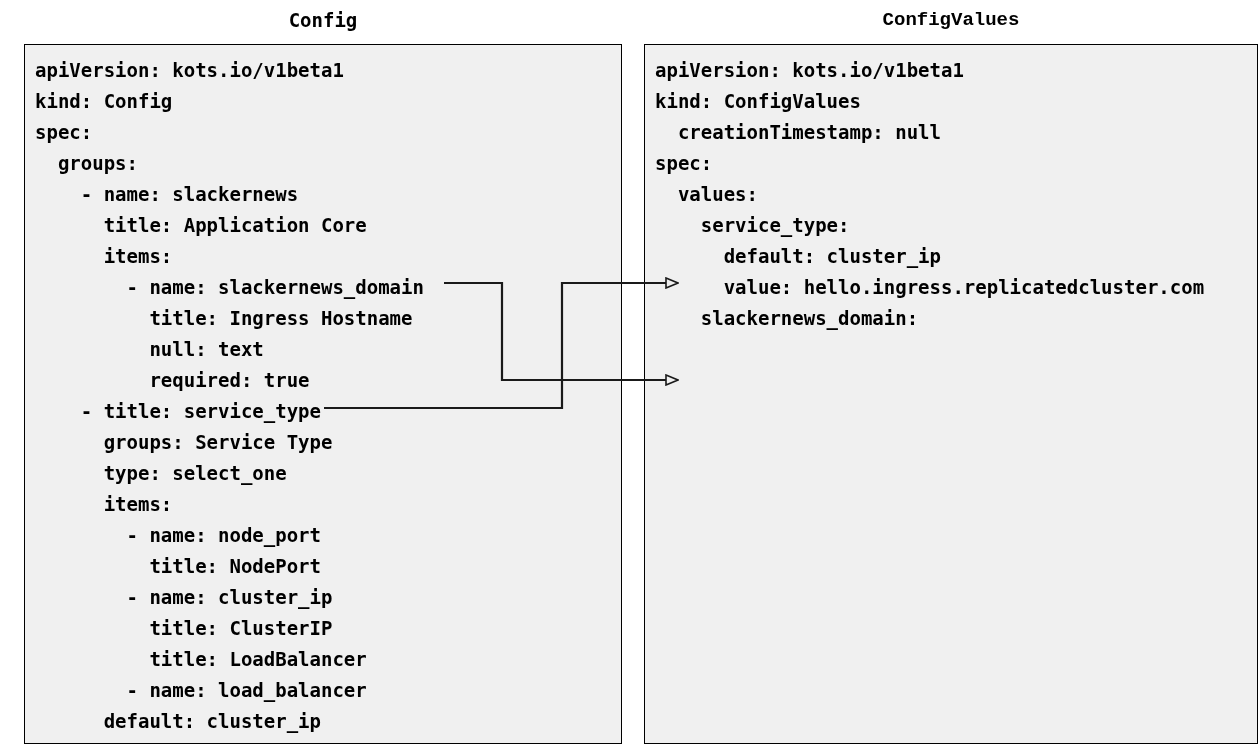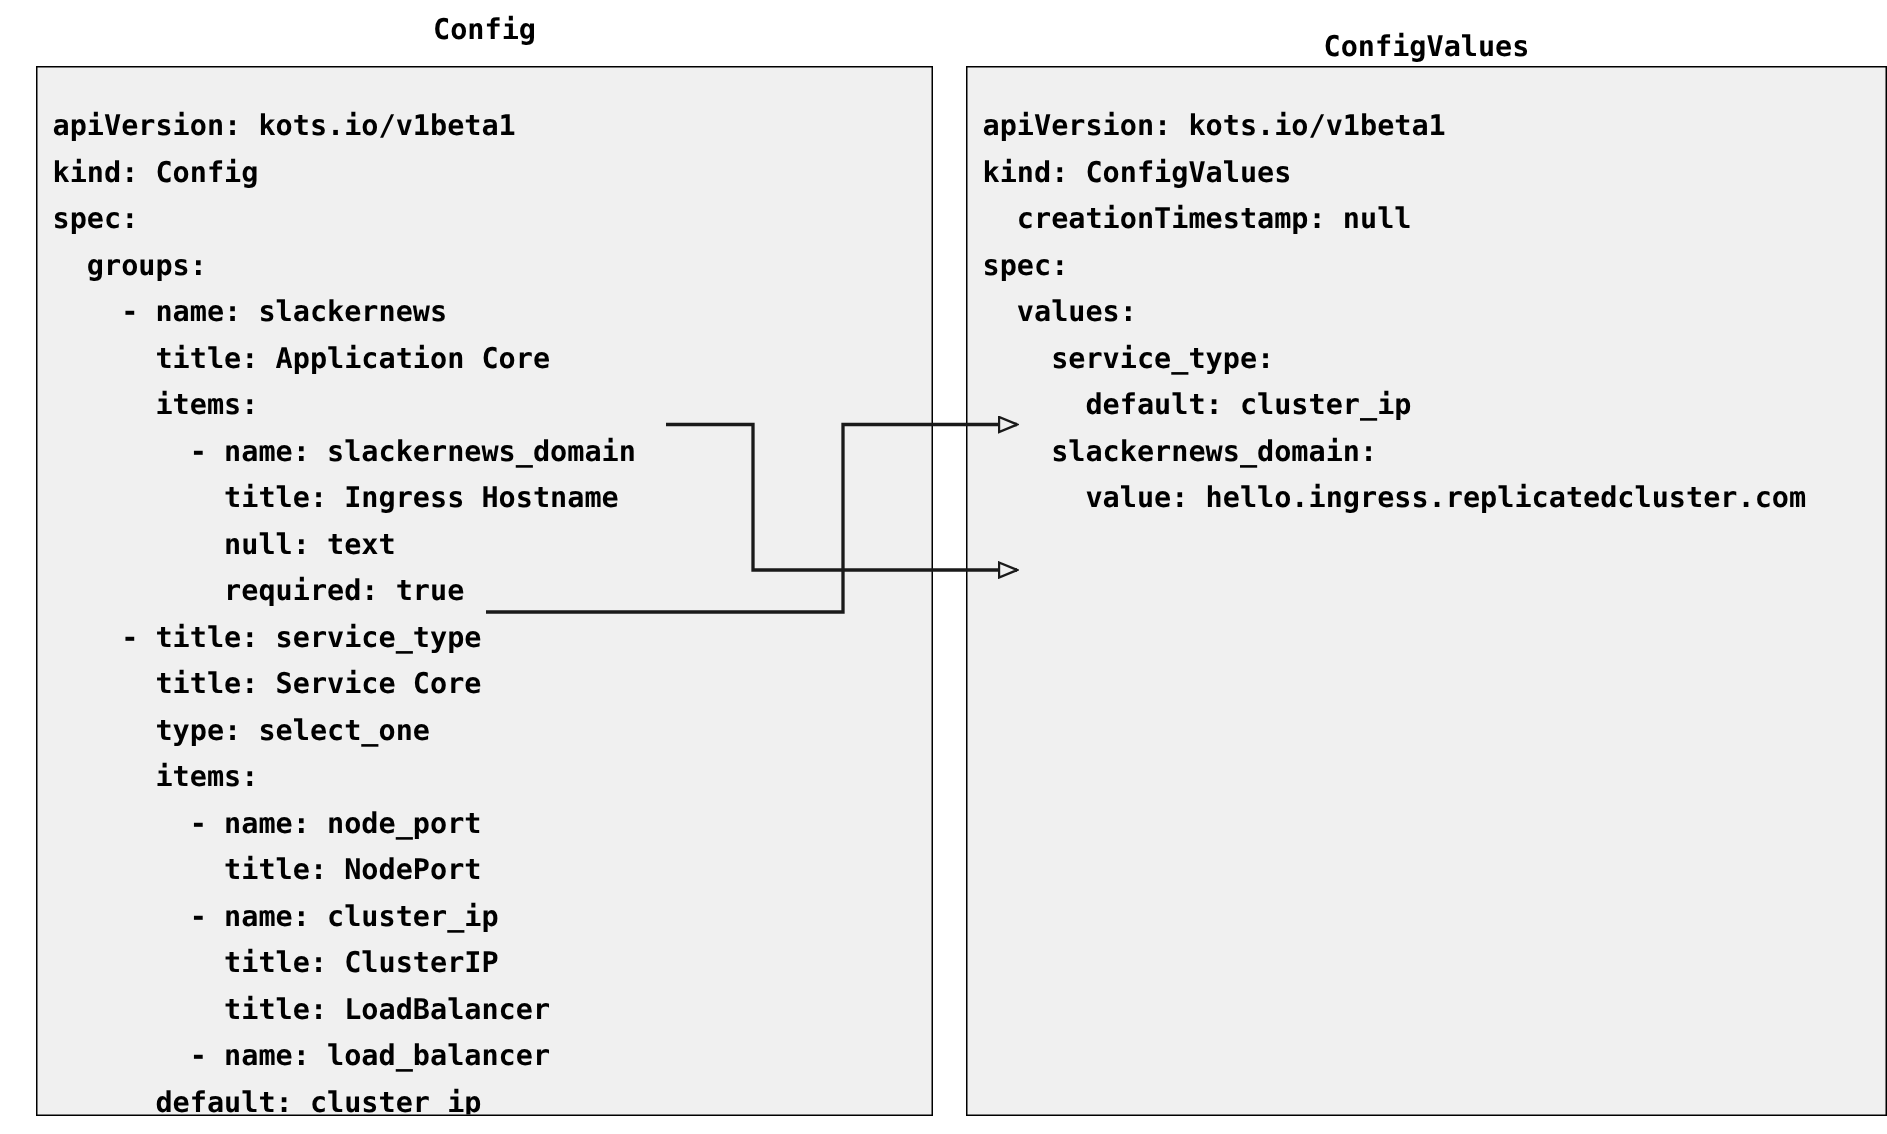--- a/index.html
+++ b/index.html
@@ -25,36 +25,36 @@
     position: absolute;
     font-family: "DejaVu Sans Mono", "Liberation Mono", monospace;
     font-weight: bold;
     font-size: 19px;
     line-height: 22px;
     color: #000000;
     text-align: center;
     white-space: nowrap;
   }
   #title-config { left: 12px;  top: 9px;  width: 598px; }
-  #title-configvalues { left: 632px; top: 20px; width: 614px; }
+  #title-configvalues { left: 632px; top: 9px; width: 614px; font-family: Liberation Mono, monospace; }
 
   .panel-box {
     position: absolute;
     background: #f0f0f0;
     border: 1.6px solid #000000;
     box-sizing: border-box;
     overflow: hidden;
   }
   #box-config      { left: 12px;  top: 44px; width: 598px; height: 700px; }
   #box-configvalues{ left: 632px; top: 44px; width: 614px; height: 700px; }
 
   .yaml {
     position: absolute;
     left: 0; top: 0;
-    padding: 24px 0 0 0;
+    padding: 10px 0 0 0;
     margin: 0;
   }
   .yline {
     font-family: "DejaVu Sans Mono", "Liberation Mono", monospace;
     font-weight: bold;
     font-size: 19px;
     line-height: 31px;
     height: 31px;
     color: #000000;
     white-space: pre;
@@ -86,21 +86,21 @@
         <div class="yline">spec:</div>
         <div class="yline">  groups:</div>
         <div class="yline">    - name: slackernews</div>
         <div class="yline">      title: Application Core</div>
         <div class="yline">      items:</div>
         <div class="yline">        - name: slackernews_domain</div>
         <div class="yline">          title: Ingress Hostname</div>
         <div class="yline">          null: text</div>
         <div class="yline">          required: true</div>
         <div class="yline">    - title: service_type</div>
-        <div class="yline">      title: Service Core</div>
+        <div class="yline">      groups: Service Type</div>
         <div class="yline">      type: select_one</div>
         <div class="yline">      items:</div>
         <div class="yline">        - name: node_port</div>
         <div class="yline">          title: NodePort</div>
         <div class="yline">        - name: cluster_ip</div>
         <div class="yline">          title: ClusterIP</div>
         <div class="yline">          title: LoadBalancer</div>
         <div class="yline">        - name: load_balancer</div>
         <div class="yline">      default: cluster_ip</div>
       </div>
@@ -110,22 +110,22 @@
 
   <div class="panel-box" id="box-configvalues">
     <div class="yaml" id="yaml-configvalues">
         <div class="yline">apiVersion: kots.io/v1beta1</div>
         <div class="yline">kind: ConfigValues</div>
         <div class="yline">  creationTimestamp: null</div>
         <div class="yline">spec:</div>
         <div class="yline">  values:</div>
         <div class="yline">    service_type:</div>
         <div class="yline">      default: cluster_ip</div>
+        <div class="yline">      value: hello.ingress.replicatedcluster.com</div>
         <div class="yline">    slackernews_domain:</div>
-        <div class="yline">      value: hello.ingress.replicatedcluster.com</div>
       </div>
   </div>
 
   <svg id="connectors" viewBox="0 0 1258 756">
     <defs>
       <marker id="openarrow" markerWidth="14" markerHeight="12" refX="13" refY="6" orient="auto" markerUnits="userSpaceOnUse">
         <path d="M 1 1 L 13 6 L 1 11 Z" fill="#f0f0f0" stroke="#1a1a1a" stroke-width="1.6" stroke-linejoin="miter"></path>
       </marker>
     </defs>
     <g id="connector-paths">

